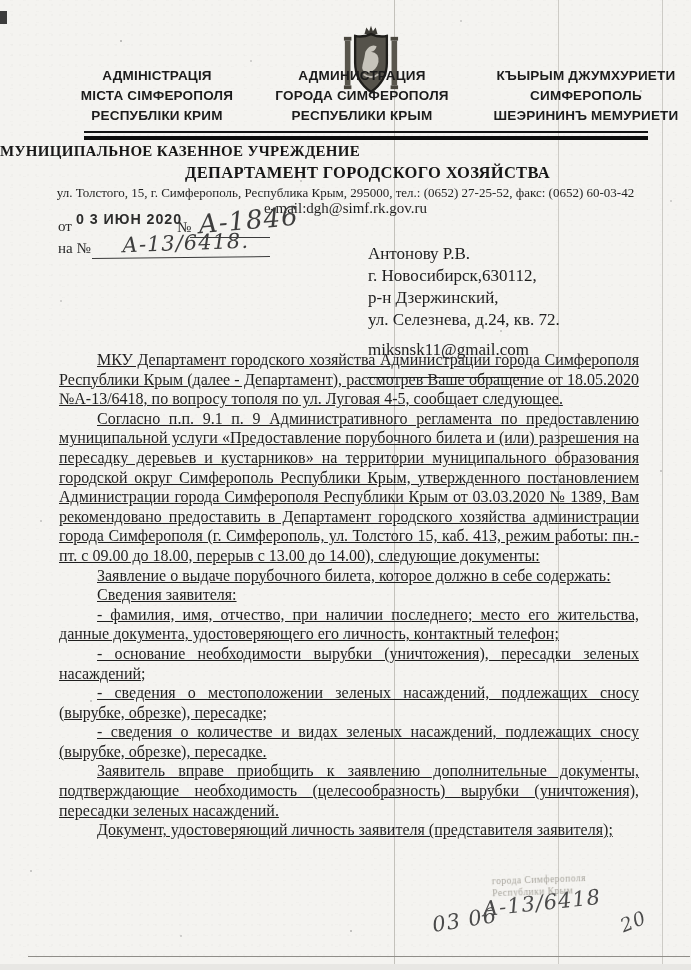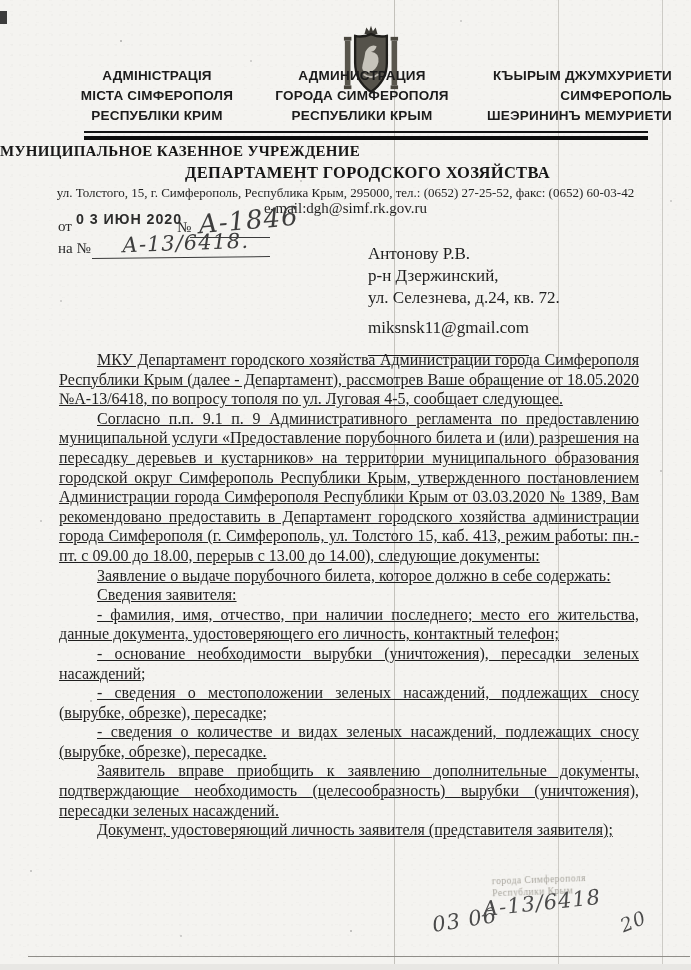--- a/index.html
+++ b/index.html
@@ -34,21 +34,21 @@
       30px 870px 0 rgba(70,70,70,.25), 670px 200px 0 rgba(70,70,70,.2),
       250px 60px 0 rgba(70,70,70,.2), 460px 20px 0 rgba(70,70,70,.2);}
   
   .emblem{position:absolute;left:343px;top:25px;}
   .org-col{position:absolute;top:66px;text-align:center;
     font-family:"Liberation Sans", sans-serif;font-weight:bold;
     font-size:13.5px;line-height:20px;color:#1b1b1b;letter-spacing:.2px;}
   .org-col div{white-space:nowrap;}
   .col1{left:60px;width:194px;}
   .col2{left:252px;width:220px;}
-  .col3{left:476px;width:196px;text-align:right;}
+  .col3{left:488px;width:196px;}
   .rule{position:absolute;left:84px;top:131px;width:564px;height:3px;
     border-top:2px solid #141414;border-bottom:4px solid #0e0e0e;}
   .org1{position:absolute;left:0;right:0;top:143px;
     font-weight:bold;font-size:15px;letter-spacing:.3px;color:#161616;}
   .org2{position:absolute;left:0;right:0;top:163px;text-align:center;
     font-weight:bold;font-size:16.5px;letter-spacing:.3px;color:#161616;padding-left:44px;}
   .addr{position:absolute;left:0;right:0;top:185px;text-align:center;font-size:13px;color:#1e1e1e;}
   .email1{position:absolute;left:0;right:0;top:200px;text-align:center;font-size:15px;color:#1e1e1e;}
   
   .ref-label{position:absolute;font-size:15px;color:#2a2a2a;}
@@ -130,20 +130,21 @@
   <span class="stamp-date">0 3 ИЮН 2020</span>
   <span class="ref-label" style="left:177px;top:219px;">№</span>
   <span class="hand hw1">А-1846</span>
   <div class="uline u1"></div>
   <span class="ref-label" style="left:58px;top:240px;">на №</span>
   <span class="hand hw2">А-13/6418.</span>
   <div class="uline u2"></div>
 
   <div class="recipient">
     <div>Антонову Р.В.</div>
+    <div>г. Новосибирск,630112,</div>
     <div>р-н Дзержинский,</div>
     <div>ул. Селезнева, д.24, кв. 72.</div>
     <div><span class="remail">miksnsk11@gmail.com</span></div>
   </div>
 
   <div class="bodytext">
     <p>МКУ Департамент городского хозяйства Администрации города Симферополя Республики Крым (далее - Департамент), рассмотрев Ваше обращение от 18.05.2020 №А-13/6418, по вопросу тополя по ул. Луговая 4-5, сообщает следующее.</p>
     <p>Согласно п.п. 9.1 п. 9 Административного регламента по предоставлению муниципальной услуги «Предоставление порубочного билета и (или) разрешения на пересадку деревьев и кустарников» на территории муниципального образования городской округ Симферополь Республики Крым, утвержденного постановлением Администрации города Симферополя Республики Крым от 03.03.2020 № 1389, Вам рекомендовано предоставить в Департамент городского хозяйства администрации города Симферополя (г. Симферополь, ул. Толстого 15, каб. 413, режим работы: пн.- пт. с 09.00 до 18.00, перерыв с 13.00 до 14.00), следующие документы:</p>
     <p>Заявление о выдаче порубочного билета, которое должно в себе содержать:</p>
     <p>Сведения заявителя:</p>

